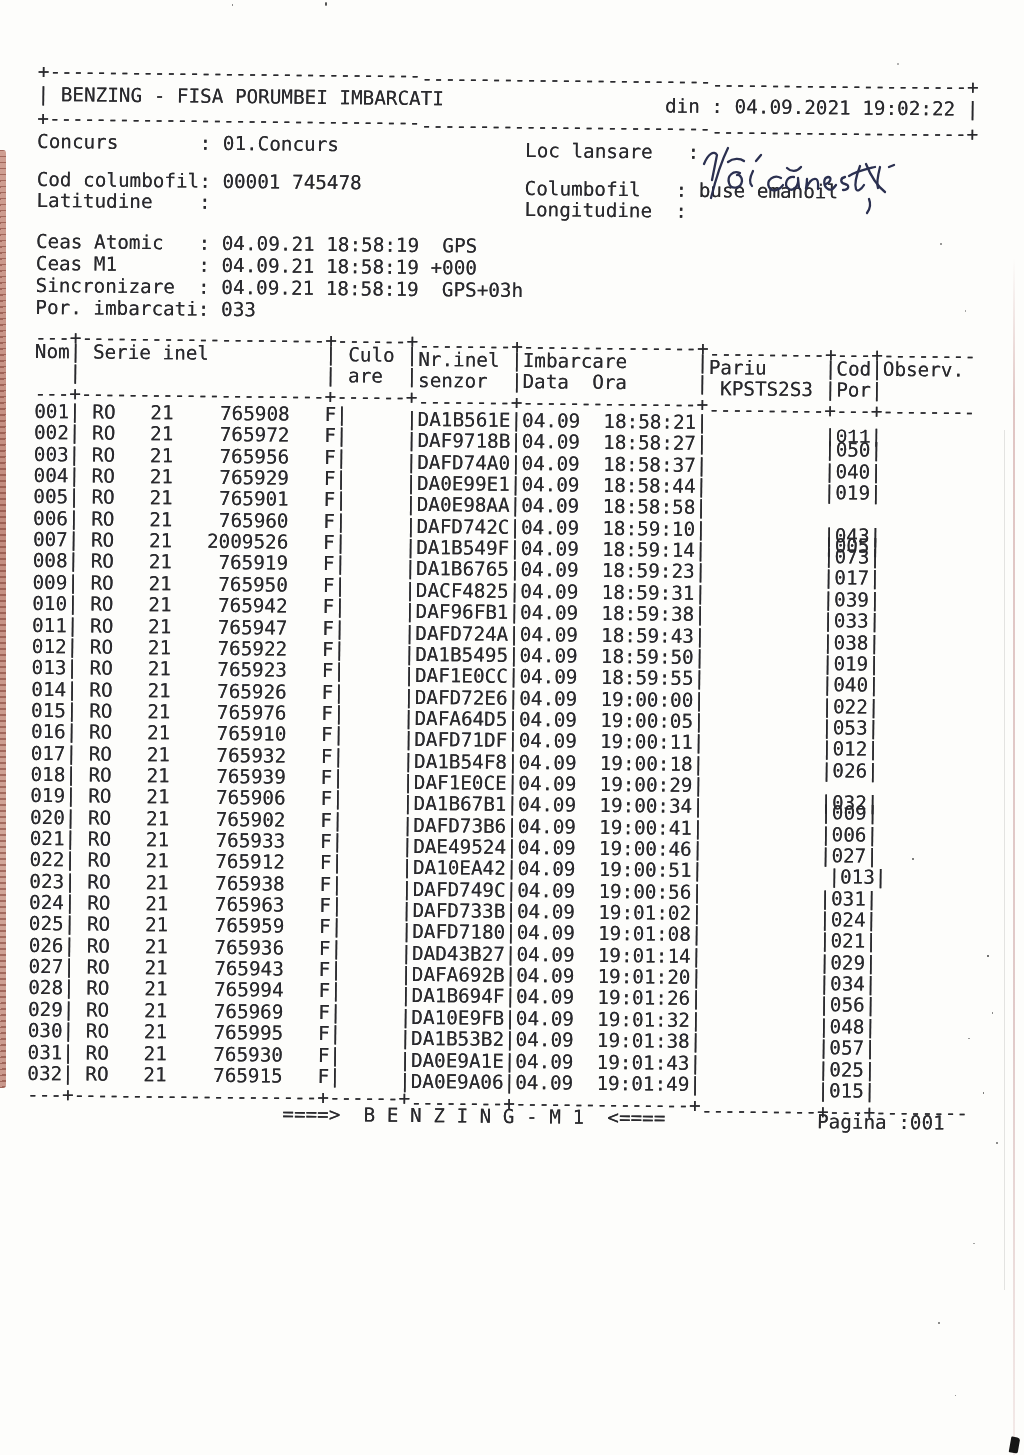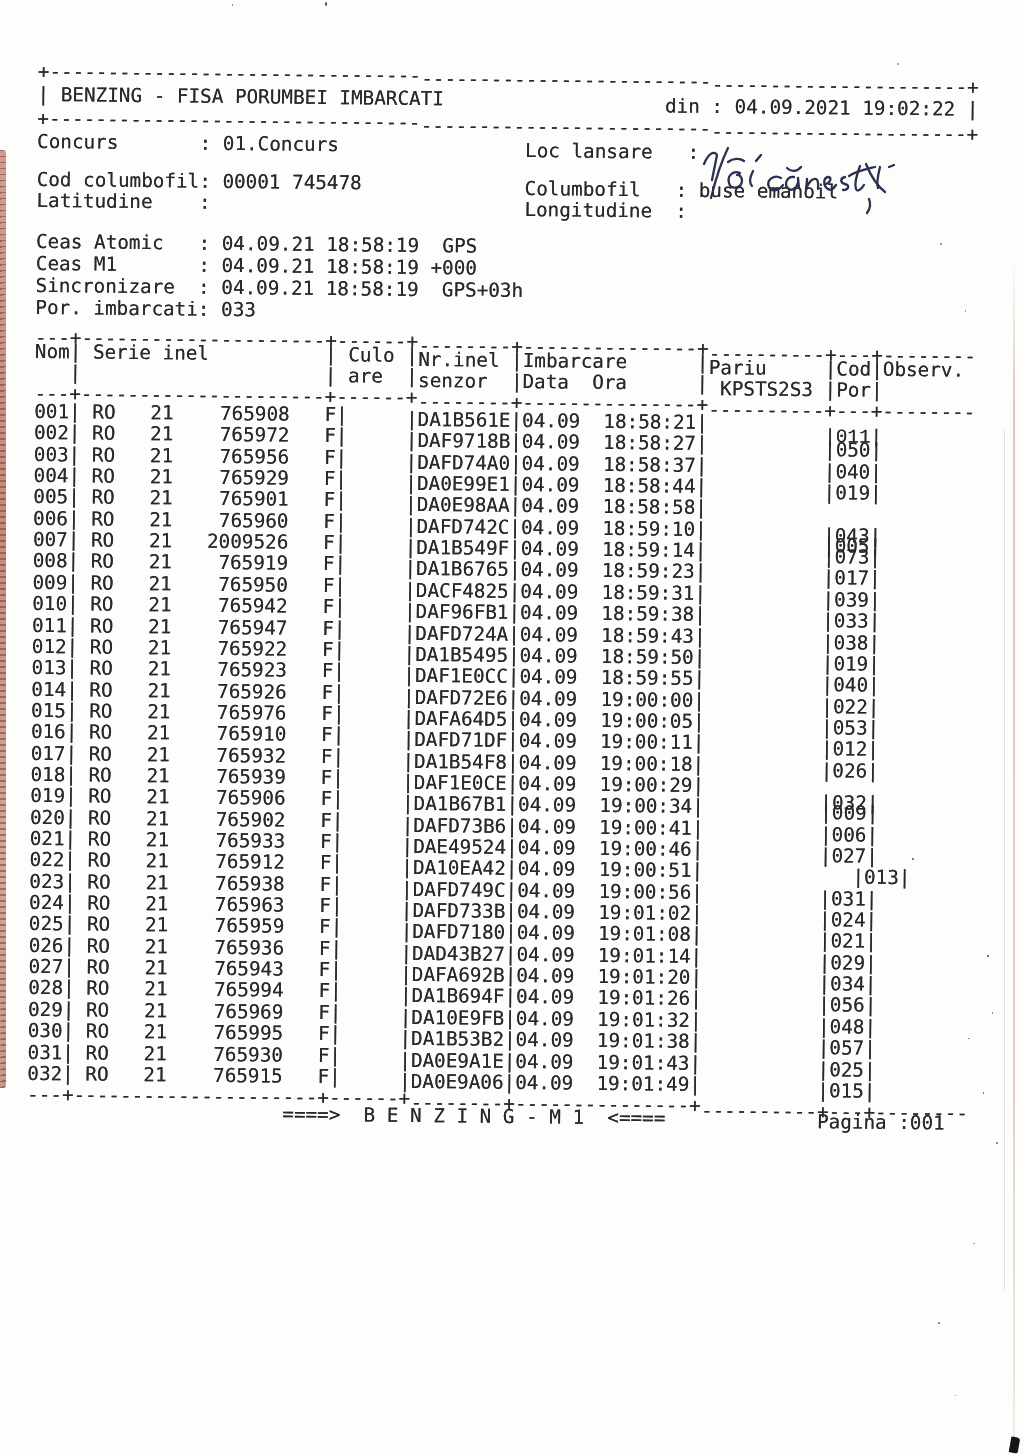--- a/index.html
+++ b/index.html
@@ -211,21 +211,21 @@
         <span style="left: 790.16px; top: 9px;">|006|</span>
       </div>
       <div class="pline" style="top: 771px;">
         <span style="left: 0px; top: 0px;">021| RO   21    765933   F|</span>
         <span style="left: 371.84px; top: 4px;">|DAE49524|04.09  19:00:46|</span>
         <span style="left: 790.16px; top: 9px;">|027|</span>
       </div>
       <div class="pline" style="top: 792.35px;">
         <span style="left: 0px; top: 0px;">022| RO   21    765912   F|</span>
         <span style="left: 371.84px; top: 4px;">|DA10EA42|04.09  19:00:51|</span>
-        <span style="left: 823px; top: 9px;">|013|</span>
+        <span style="left: 799px; top: 9px;">|013|</span>
       </div>
       <div class="pline" style="top: 813.7px;">
         <span style="left: 0px; top: 0px;">023| RO   21    765938   F|</span>
         <span style="left: 371.84px; top: 4px;">|DAFD749C|04.09  19:00:56|</span>
         <span style="left: 790.16px; top: 9px;">|031|</span>
       </div>
       <div class="pline" style="top: 835.05px;">
         <span style="left: 0px; top: 0px;">024| RO   21    765963   F|</span>
         <span style="left: 371.84px; top: 4px;">|DAFD733B|04.09  19:01:02|</span>
         <span style="left: 790.16px; top: 9px;">|024|</span>

